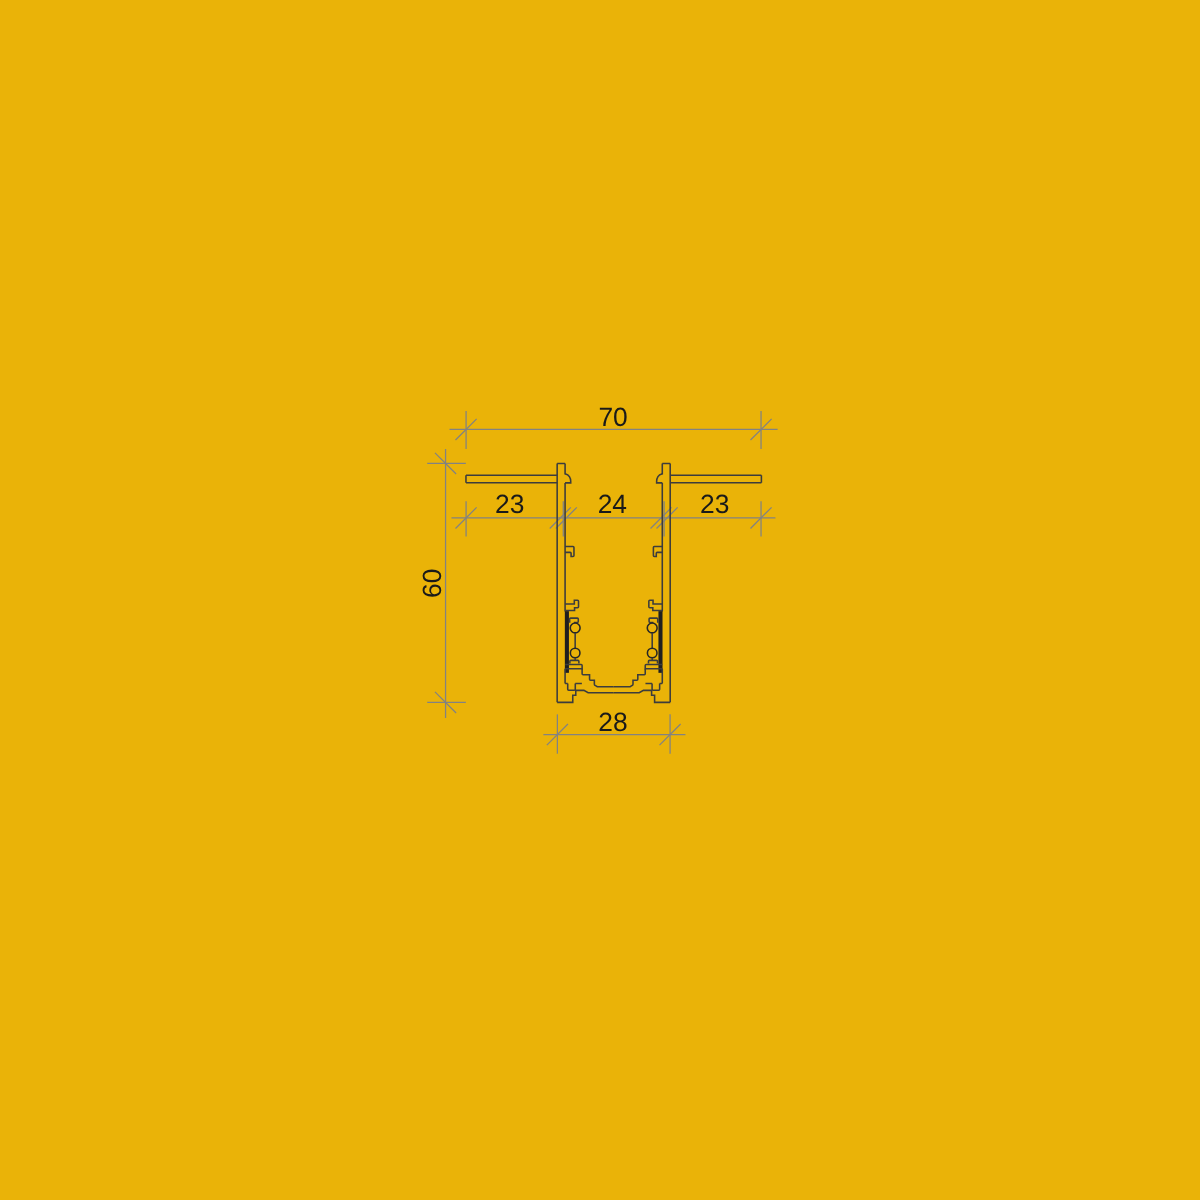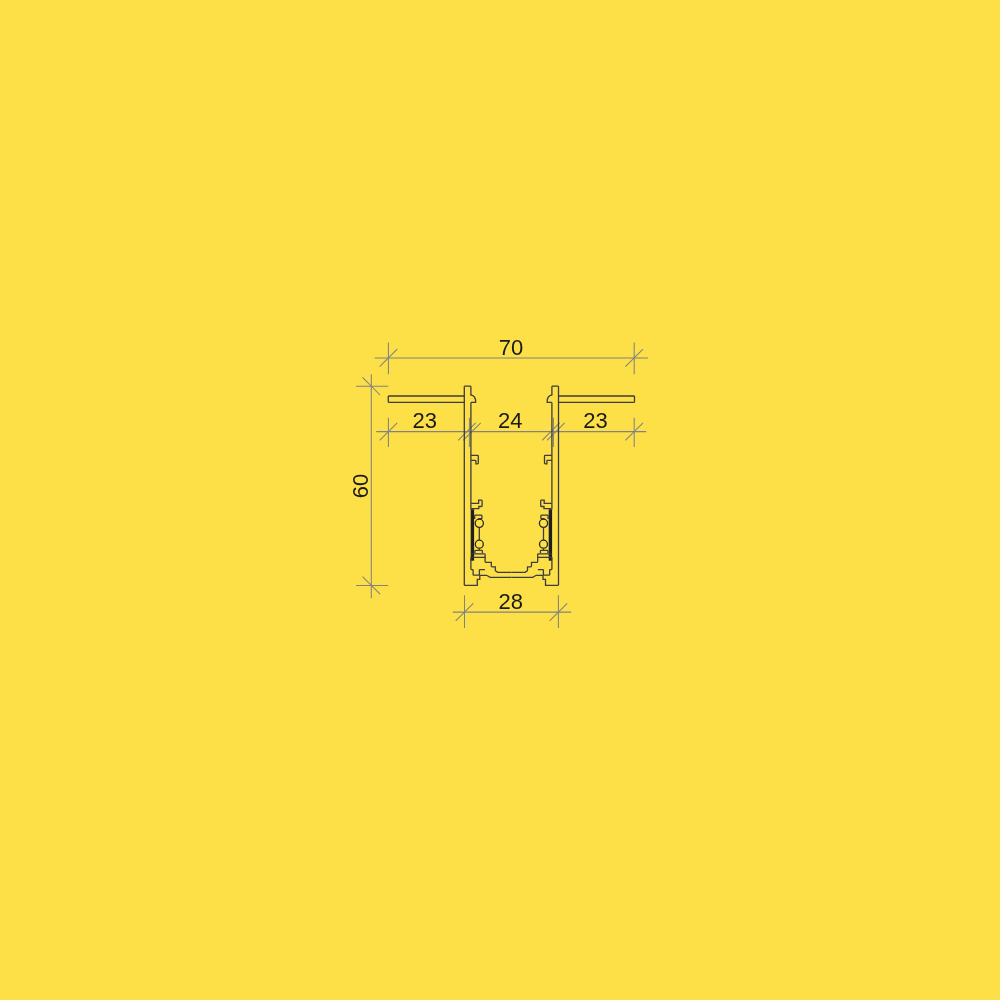--- a/index.html
+++ b/index.html
@@ -1,16 +1,16 @@
 <!DOCTYPE html>
 <html><head>
 <meta charset="utf-8">
 <style>
   html,body{margin:0;padding:0;background:#ffffff;}
-  #canvas{width:1000px;height:1000px;background:#fde047;position:relative;text-decoration:underline;}
+  #canvas{width:1000px;height:1000px;background:#eab308;position:relative;text-decoration:underline;}
   text{font-family:"Liberation Sans", sans-serif;fill:#1a1a1a;}
 </style>
 </head>
 <body>
 <div id="canvas">
 <svg width="1000" height="1000" viewBox="0 0 1000 1000" xmlns="http://www.w3.org/2000/svg">
   <defs>
     <g id="sideDetail" fill="none" stroke="#3c3c3c" stroke-width="1.3">
 
       <path d="M464.3,386.2 H470.9 M470.9,386.2 V395.4"></path>

